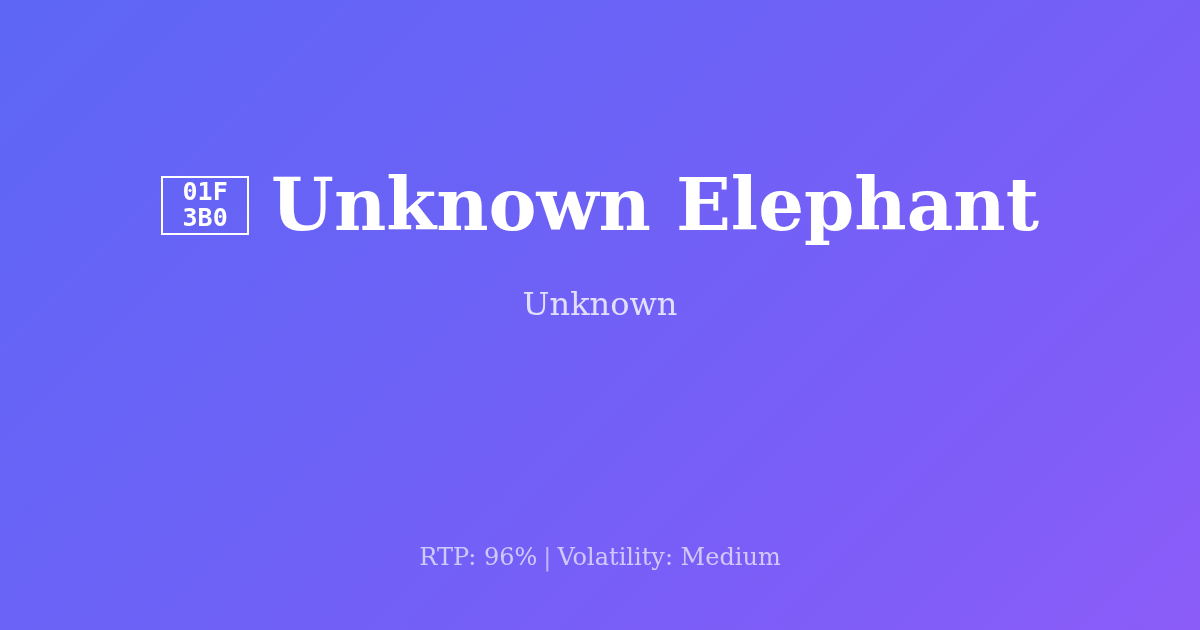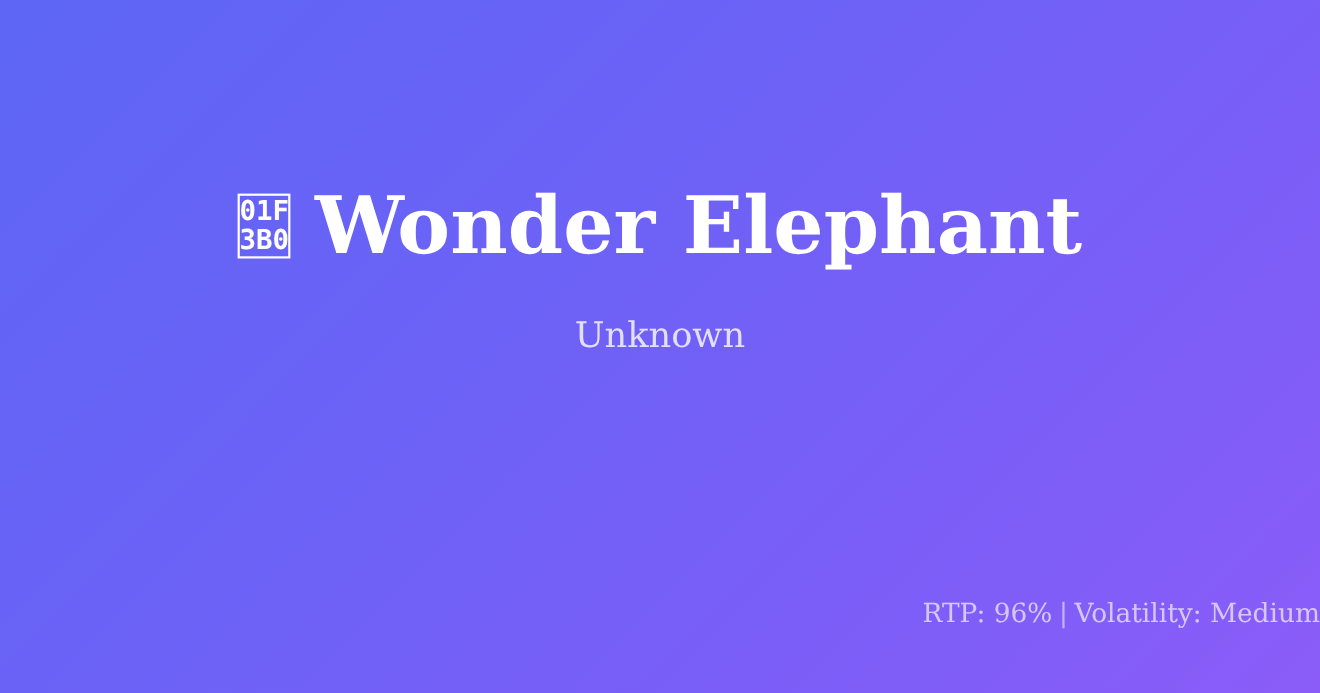--- a/index.html
+++ b/index.html
@@ -45,21 +45,21 @@
     display: flex;
     align-items: center;
     justify-content: center;
     gap: 22px;
     white-space: nowrap;
   }
 
   
   .tofu {
     box-sizing: border-box;
-    width: 48px;
+    width: 88px;
     height: 59px;
     border: 2px solid #ffffff;
     display: flex;
     flex-direction: column;
     align-items: center;
     justify-content: center;
     font-family: "DejaVu Sans Mono", "Liberation Mono", monospace;
     font-size: 25px;
     font-weight: 700;
     line-height: 26px;
@@ -87,21 +87,21 @@
     color: rgba(255, 255, 255, 0.80);
     text-align: center;
   }
 
   
   .hero-footer {
     position: absolute;
     left: 0;
     right: 0;
     bottom: 58px;
-    text-align: right;
+    text-align: center;
     margin-top: 36px;
   }
   .meta-line {
     display: inline-block;
     font-family: "DejaVu Serif", "Liberation Serif", serif;
     font-weight: 400;
     font-size: 24px;
     line-height: 30px;
     color: rgba(255, 255, 255, 0.66);
     white-space: nowrap;
@@ -118,21 +118,21 @@
 
   <div class="hero-center">
 
     <div class="title-row">
 
       <div class="tofu">
         <span>01F</span>
         <span>3B0</span>
       </div>
 
-      <div class="game-title">Wonder Elephant</div>
+      <div class="game-title">Unknown Elephant</div>
 
     </div>
 
     <div class="game-subtitle">Unknown</div>
 
   </div>
 
   <div class="hero-footer">
     <div class="meta-line">
       <span>RTP: 96%</span><span class="meta-sep">|</span><span>Volatility: Medium</span>

